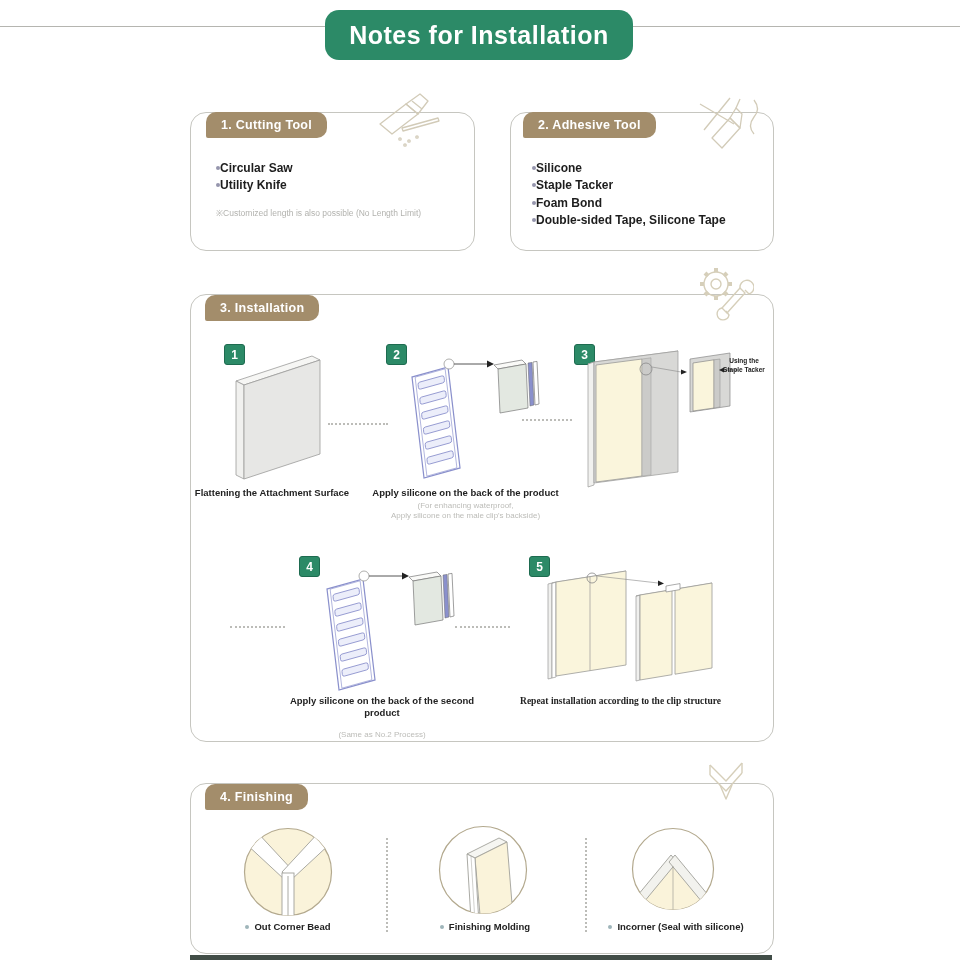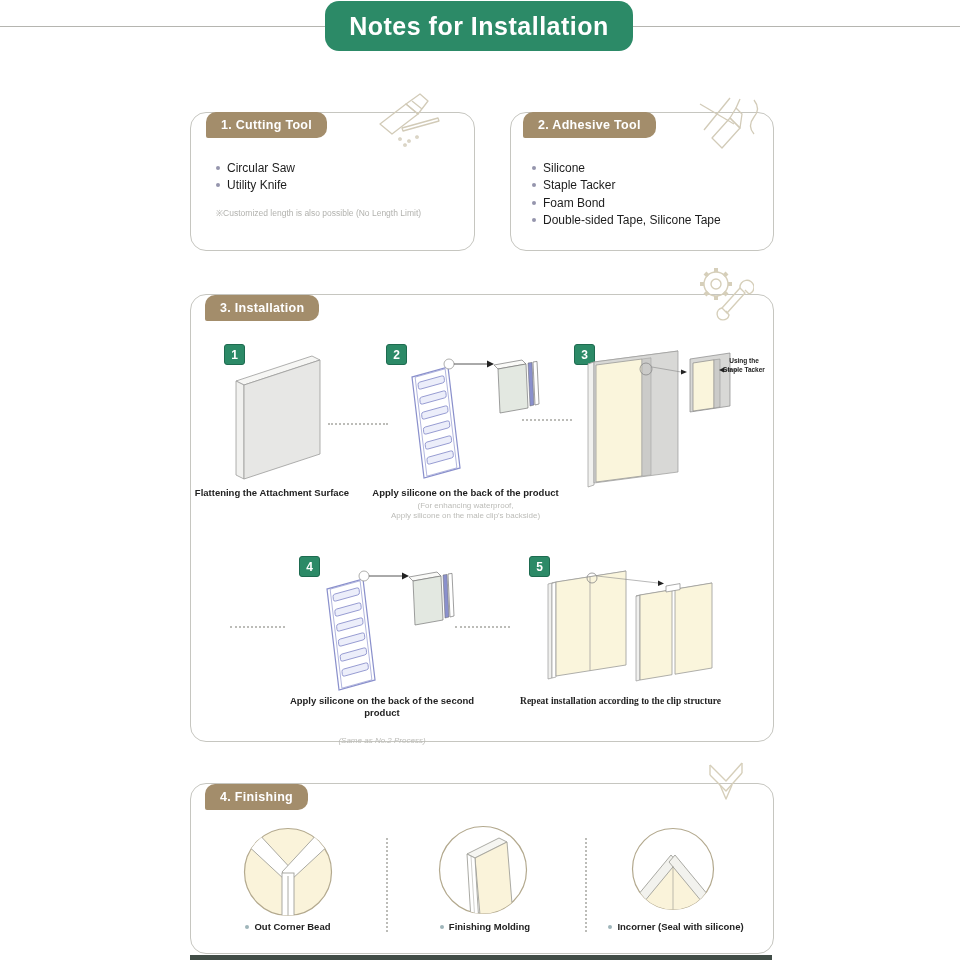--- a/index.html
+++ b/index.html
@@ -1,25 +1,25 @@
 <!DOCTYPE html>
 <html><head>
 <meta charset="utf-8">
 <style>
   html,body{margin:0;padding:0;background:#ffffff;}
   body{font-family:"Liberation Sans", sans-serif;}
   .page{position:relative;width:960px;height:960px;background:#ffffff;overflow:hidden;}
   .abs{position:absolute;}
   .hline{height:1px;background:#b5b5b0;}
   .title-pill{background:#2c8a67;border-radius:14px;display:flex;align-items:center;justify-content:center;
-    color:#ffffff;font-weight:bold;font-size:25px;letter-spacing:.5px;}
+    color:#ffffff;font-weight:bold;font-size:25px;letter-spacing:.5px;margin-top:9px;}
   .box{border:1.5px solid #c6c6c0;border-radius:16px;background:#ffffff;}
   .pill{background:#a38d6b;border-radius:10px 10px 10px 2px;color:#ffffff;font-weight:bold;font-size:12.5px;
     padding:6px 15px;display:inline-block;letter-spacing:.3px;}
-  .tool-item{display:flex;align-items:center;gap:7px;font-weight:normal;font-size:12px;color:#1d1d1d;height:17.5px;}
+  .tool-item{display:flex;align-items:center;font-weight:bold;font-size:12px;color:#1d1d1d;height:17.5px;}
   .dot{width:4px;height:4px;border-radius:50%;background:#9595ad;flex:0 0 auto;}
   .note{font-size:8.5px;color:#b2b2ae;}
   .badge{width:19px;height:19px;background:#2c8a67;border:1px solid #1e6b50;border-radius:3px;color:#fff;
     font-weight:bold;font-size:12px;display:flex;align-items:center;justify-content:center;}
   .cap{font-weight:bold;font-size:9.5px;color:#222;text-align:center;line-height:12px;}
   .sub{font-size:8px;color:#bcbcb8;text-align:center;line-height:10px;font-weight:normal;}
   .dotted-h{border-top:2px dotted #bcbcb8;height:0;}
   .dotted-v{border-left:2px dotted #bcbcb8;width:0;}
   .fin-cap{display:flex;align-items:center;justify-content:center;gap:5px;font-weight:bold;font-size:9.5px;color:#222;}
   .fin-dot{width:4px;height:4px;border-radius:50%;background:#9fb5ba;flex:0 0 auto;}
@@ -205,21 +205,21 @@
     <line x1="66" y1="14" x2="99" y2="14" stroke="#555" stroke-width="1"></line>
     <polygon points="99,10.5 106,14 99,17.5" fill="#222"></polygon>
     <polygon points="106,15 134,10 138,14 110,19" fill="#fafaf8" stroke="#777" stroke-width="0.7"></polygon>
     <polygon points="110,19 138,14 140,58 112,63" fill="#e3e8e1" stroke="#777" stroke-width="0.7"></polygon>
     <polygon points="140,13 144,12.4 146,55 142,56" fill="#8a90cc" stroke="#666" stroke-width="0.5"></polygon>
     <polygon points="145,12 149,11.4 151,54 147,55" fill="#ffffff" stroke="#777" stroke-width="0.7"></polygon>
   </svg>
   <div class="abs dotted-h" style="left:455px;top:626px;width:55px;"></div>
   <div class="abs" style="left:272px;top:695px;width:220px;">
     <div class="cap">Apply silicone on the back of the second product</div>
-    <div class="sub" style="margin-top:17px;font-style:italic;">(Same as No.2 Process)</div>
+    <div class="sub" style="margin-top:11px;">(Same as No.2 Process)</div>
   </div>
 
   <div class="abs badge" style="left:529px;top:556px;">
     <span>5</span>
   </div>
   <svg class="abs" style="left:538px;top:560px;" width="195" height="135" viewBox="0 0 195 135">
     <polygon points="10,24 14,23 14,118 10,119" fill="#f0f0ee" stroke="#9a9a98" stroke-width="0.7"></polygon>
     <polygon points="14,23 18,22 18,117 14,118" fill="#ffffff" stroke="#9a9a98" stroke-width="0.7"></polygon>
     <polygon points="14,23 84,12 88,11 18,22" fill="#f6f6f4" stroke="#9a9a98" stroke-width="0.5"></polygon>
     <polygon points="18,22 88,11 88,105 18,116" fill="#faf5dc" stroke="#9a9a98" stroke-width="0.8"></polygon>

